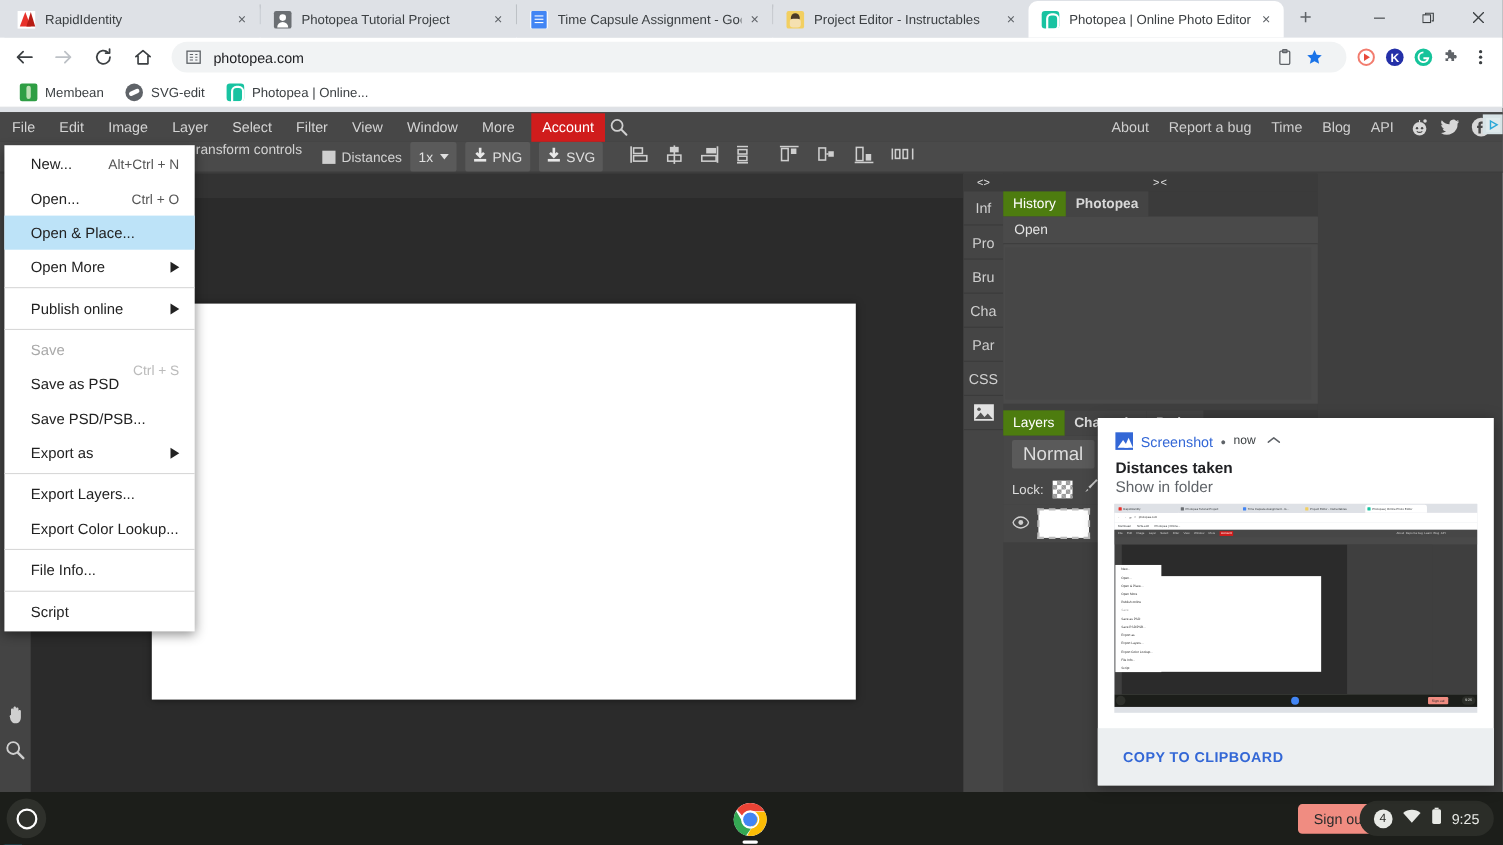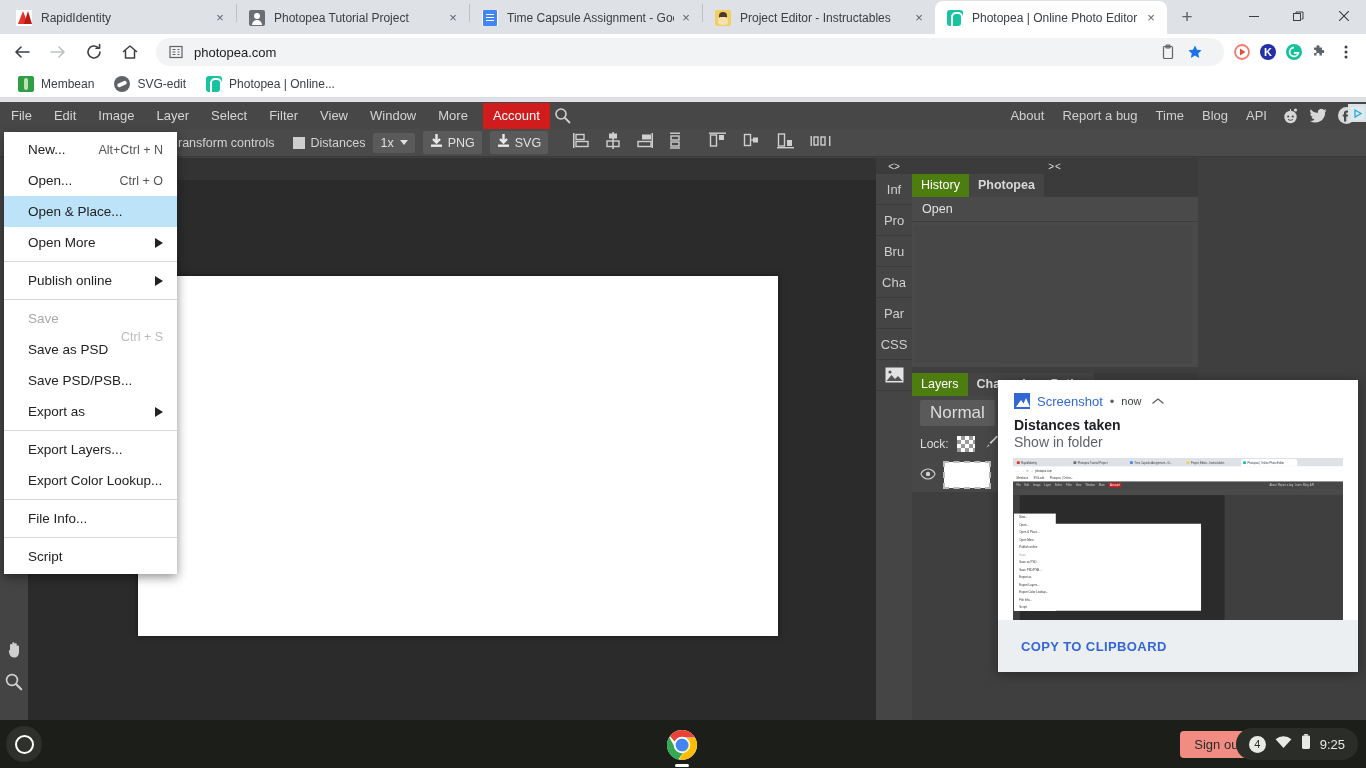--- a/index.html
+++ b/index.html
@@ -102,21 +102,21 @@
   .mitem { font-size: 13px; color: #d4d4d4; padding: 5px 11px; line-height: 16px; }
   .mitem.account { background: #d01c1c; color: #fff; font-weight: normal; padding: 5px 10px; margin-left: 4px; }
   .msearch { width: 26px; display: flex; align-items: center; justify-content: center; }
   .menu-right { margin-left: auto; display: flex; align-items: center; padding-right: 6px; }
   .menu-right .mitem { padding: 5px 9px; font-size: 13px; color: #cfcfcf; }
   .soc { width: 22px; height: 22px; margin: 0 3px; display: flex; align-items: center; justify-content: center; }
   .brand-right { position: absolute; right: 0; top: 2px; width: 18px; height: 18px; background: #d7e3e6;
                  display: flex; align-items: center; justify-content: center; }
 
   
-  .optbar { position: relative; height: 28px; background: #4a4a4a; display: flex; align-items: center;
+  .optbar { position: relative; height: 28px; background: #4a4a4a; display: flex; 
             padding-left: 178px; border-bottom: 1px solid #3a3a3a; }
   .opt-text { font-size: 12.5px; color: #d2d2d2; }
   .chk { width: 12px; height: 12px; background: #cfcfcf; display: inline-block; margin-right: 6px; vertical-align: -1px; }
   .opt-grp { display: flex; align-items: center; margin-left: 18px; }
   .opt-box { background: #5a5a5a; border-radius: 2px; padding: 3px 7px; display: flex; align-items: center;
              font-size: 12.5px; color: #e0e0e0; margin-left: 8px; }
   .caret { width: 0; height: 0; border-left: 4px solid transparent; border-right: 4px solid transparent;
            border-top: 5px solid #e0e0e0; margin-left: 6px; }
   .dl { margin-right: 5px; display: inline-block; }
   .align-icons { display: flex; align-items: center; gap: 14px; margin-left: 24px; }
@@ -185,21 +185,21 @@
   .fm-row { display: flex; align-items: center; height: 31px; padding: 0 14px 0 24px; font-size: 13.5px; color: #222; }
   .fm-row.sel { background: #bde3f8; }
   .fm-row.dis { color: #a9a9a9; }
   .fm-row .sc { margin-left: auto; font-size: 12.5px; color: #555; }
   .fm-row.dis .sc { color: #bbb; margin-top: 37px; }
   .fm-row .arrow { margin-left: auto; width: 0; height: 0; border-top: 5px solid transparent;
                    border-bottom: 5px solid transparent; border-left: 8px solid #222; }
   .fm-sep { height: 1px; background: #d8d8d8; margin: 3px 0; }
 
   
-  .notif { position: absolute; left: 998px; top: 380px; width: 360px; height: 292px;
+  .notif { position: absolute; left: 998px; top: 380px; width: 360px; height: 334px;
            background: #fff; box-shadow: 0 2px 12px rgba(0,0,0,.35); z-index: 60; }
   .notif-head { display: flex; align-items: center; padding: 13px 16px 0 16px; gap: 7px; }
   .notif-app-ico { width: 16px; height: 16px; background: #3367d6; position: relative; flex: 0 0 16px; }
   .notif-app-ico::before { content:""; position:absolute; left:2px; bottom:2px; width:0;height:0;
     border-left:5px solid transparent;border-right:5px solid transparent;border-bottom:7px solid #fff; }
   .notif-app-ico::after { content:""; position:absolute; left:8px; bottom:2px; width:0;height:0;
     border-left:4px solid transparent;border-right:4px solid transparent;border-bottom:9px solid #fff; }
   .notif-app { font-size: 13px; color: #3367d6; }
   .notif-dot { font-size: 13px; color: #5f6368; }
   .notif-time { font-size: 11px; color: #3c4043; }

